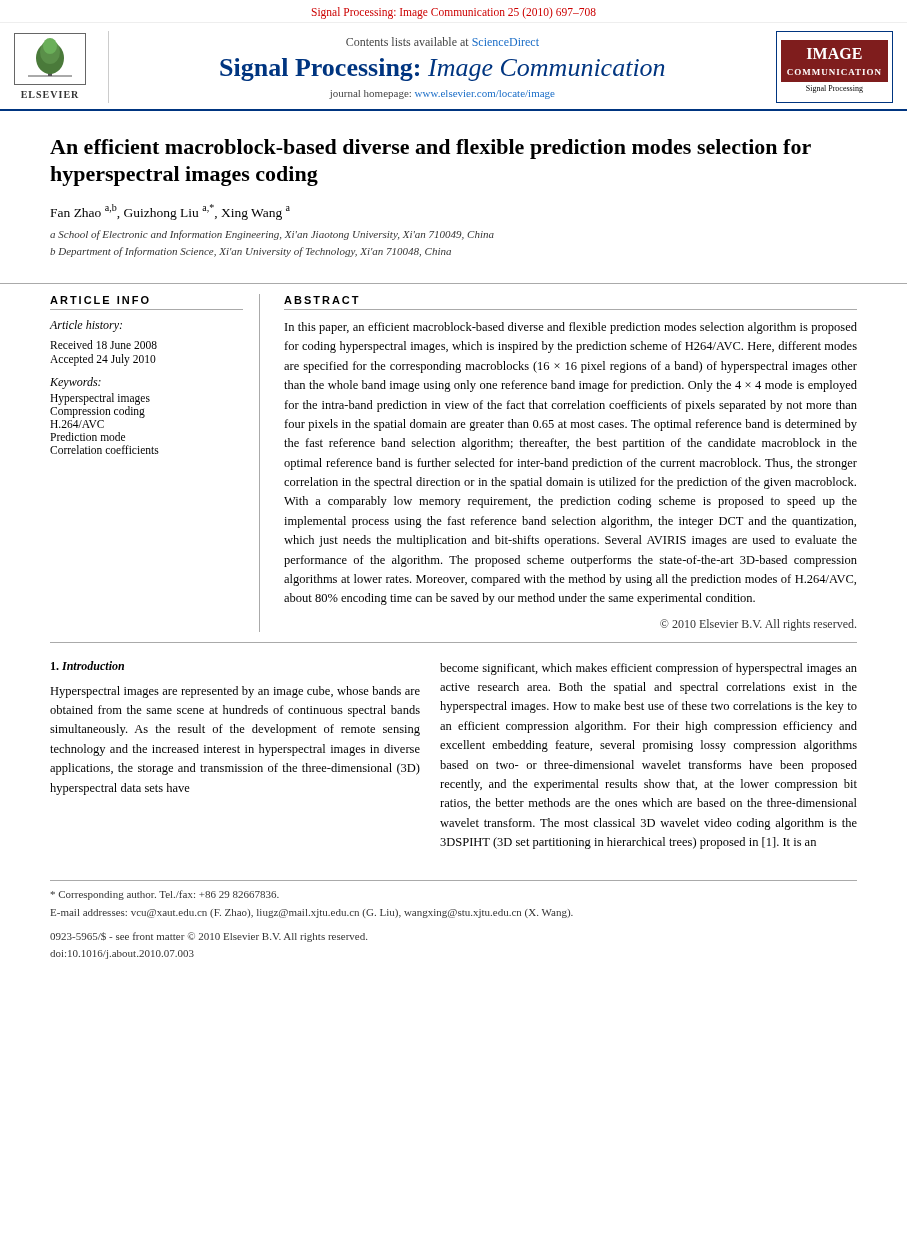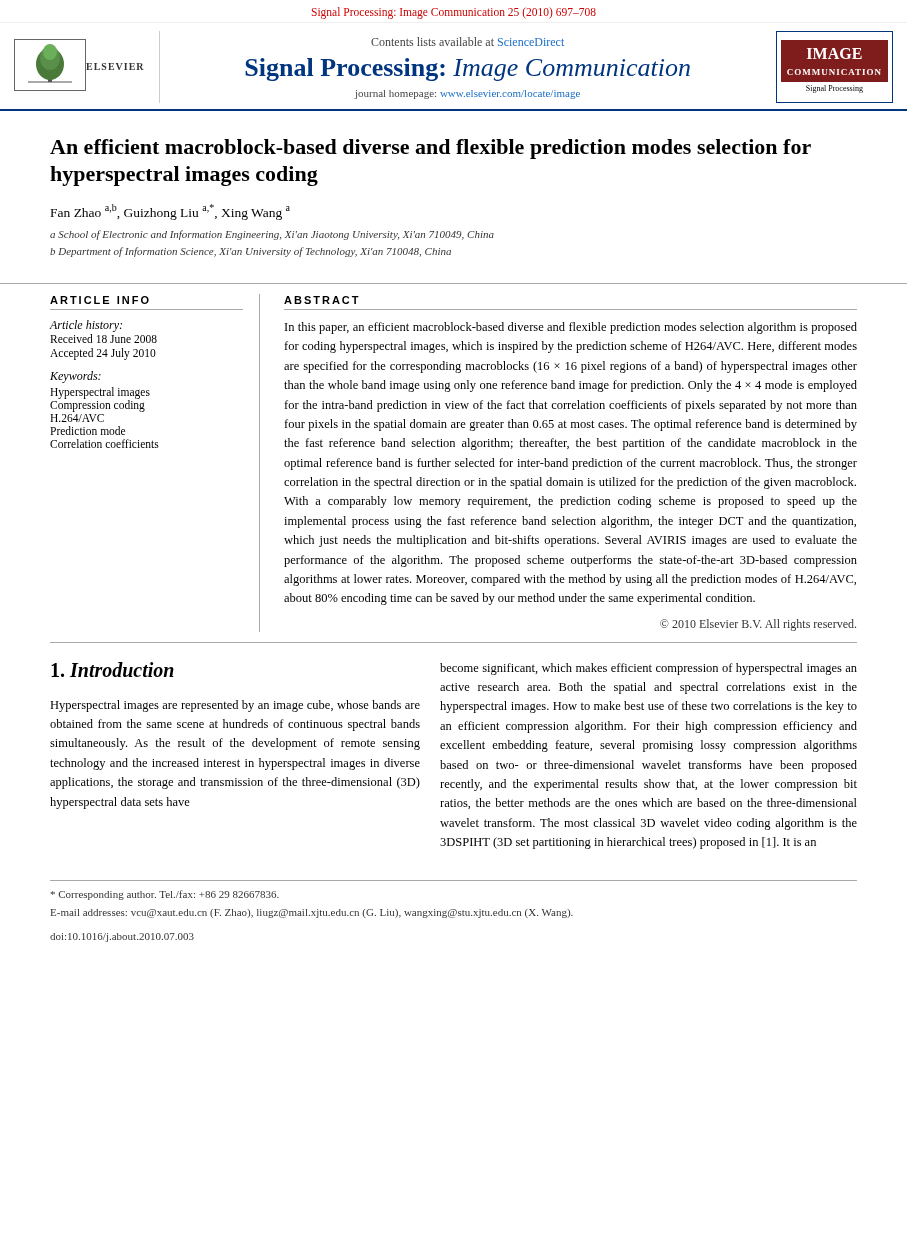--- a/index.html
+++ b/index.html
@@ -25,25 +25,25 @@
       display: flex;
       align-items: stretch;
       border-bottom: 2px solid #003580;
       padding: 8px 14px 6px 14px;
       gap: 10px;
       background: #fff;
     }
 
     .elsevier-logo {
       display: flex;
-      flex-direction: row;
+      flex-direction: column;
       align-items: center;
       justify-content: center;
       min-width: 90px;
-      padding-right: 14px;
+      padding-right: 22px;
       border-right: 1px solid #ccc;
     }
 
     .elsevier-logo .logo-box {
       width: 72px;
       height: 52px;
       background: #fff;
       border: 1.5px solid #666;
       display: flex;
       align-items: center;
@@ -199,20 +199,21 @@
       text-transform: uppercase;
       color: #000;
       margin-bottom: 8px;
       border-bottom: 1px solid #aaa;
       padding-bottom: 3px;
     }
 
     .article-info-label {
       font-style: italic;
       font-size: 12px;
+      margin-bottom: 6px;
     }
 
     .article-info-item {
       font-size: 11.5px;
       margin-bottom: 2px;
     }
 
     .keywords-label {
       font-style: italic;
       font-size: 12px;
@@ -254,23 +255,23 @@
     .body-left {
       width: 370px;
       min-width: 370px;
     }
 
     .body-right {
       flex: 1;
     }
 
     .section-title {
-      font-size: 20px;
-      font-weight: bold;
-      margin-bottom: 14px;
+      font-size: 12px;
+      font-weight: bold;
+      margin-bottom: 8px;
       color: #000;
     }
 
     .body-text {
       font-size: 12.5px;
       line-height: 1.55;
       text-align: justify;
       color: #000;
     }
 
@@ -416,14 +417,15 @@
 
 <div class="footnote-section">
   <div class="footnote-text">* Corresponding author. Tel./fax: +86 29 82667836.</div>
   <div class="footnote-text">
     <span>E-mail addresses:</span>
     <span>vcu@xaut.edu.cn (F. Zhao), liugz@mail.xjtu.edu.cn (G. Liu), wangxing@stu.xjtu.edu.cn (X. Wang).</span>
   </div>
 </div>
 
 <div class="bottom-info">
+  <div>0923-5965/$ - see front matter © 2010 Elsevier B.V. All rights reserved.</div>
   <div>doi:10.1016/j.about.2010.07.003</div>
 </div>
 
 </body></html>

